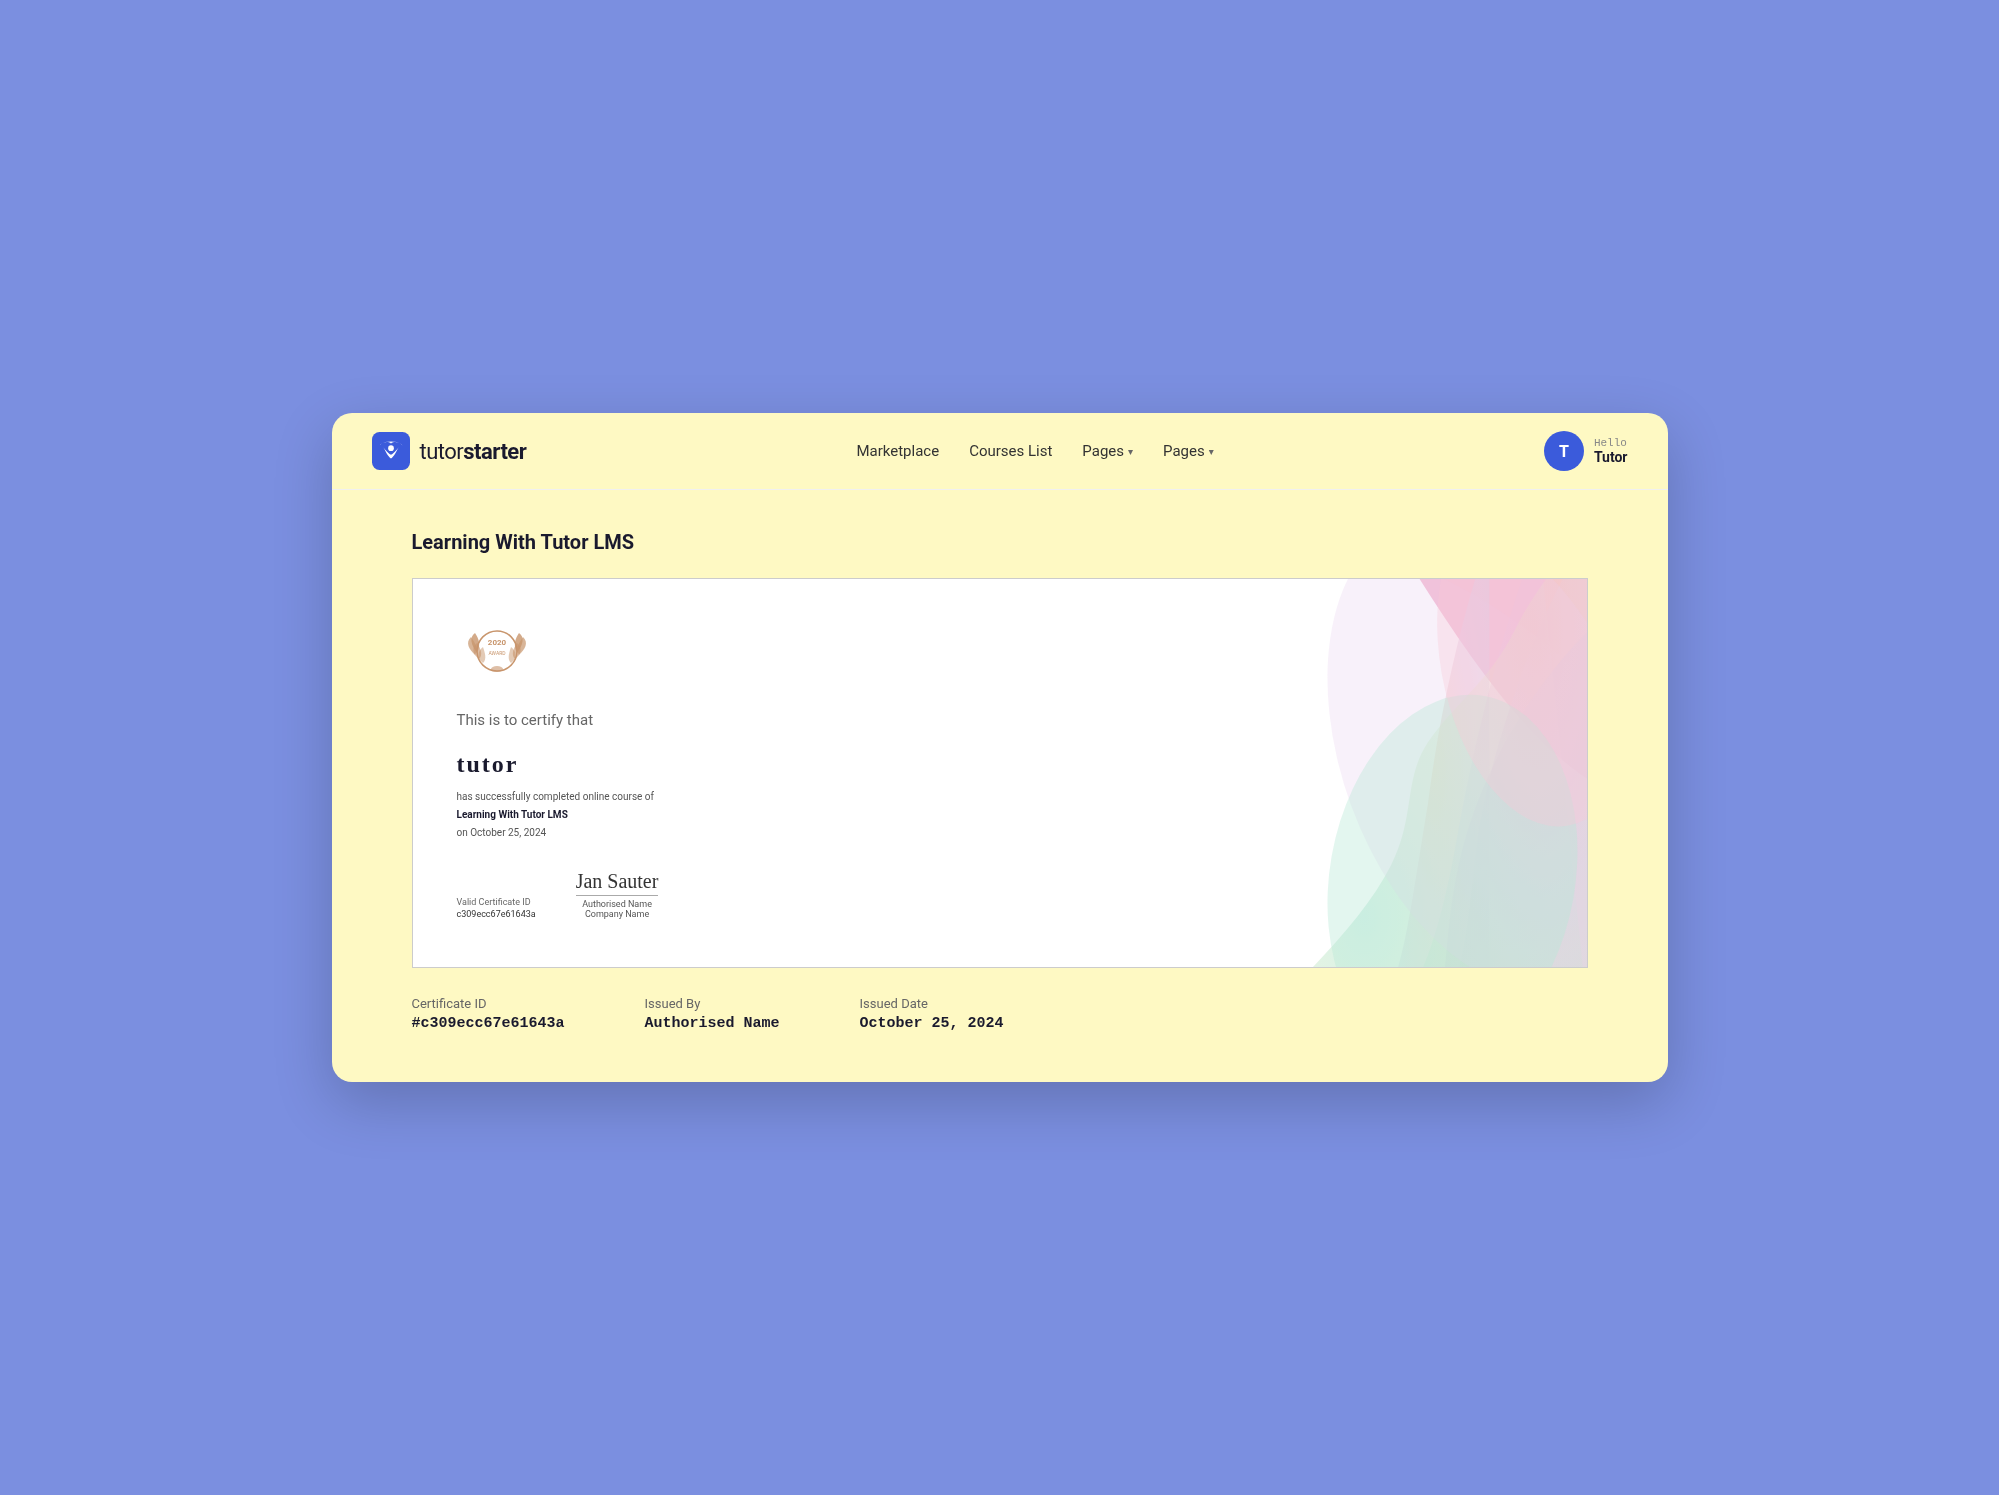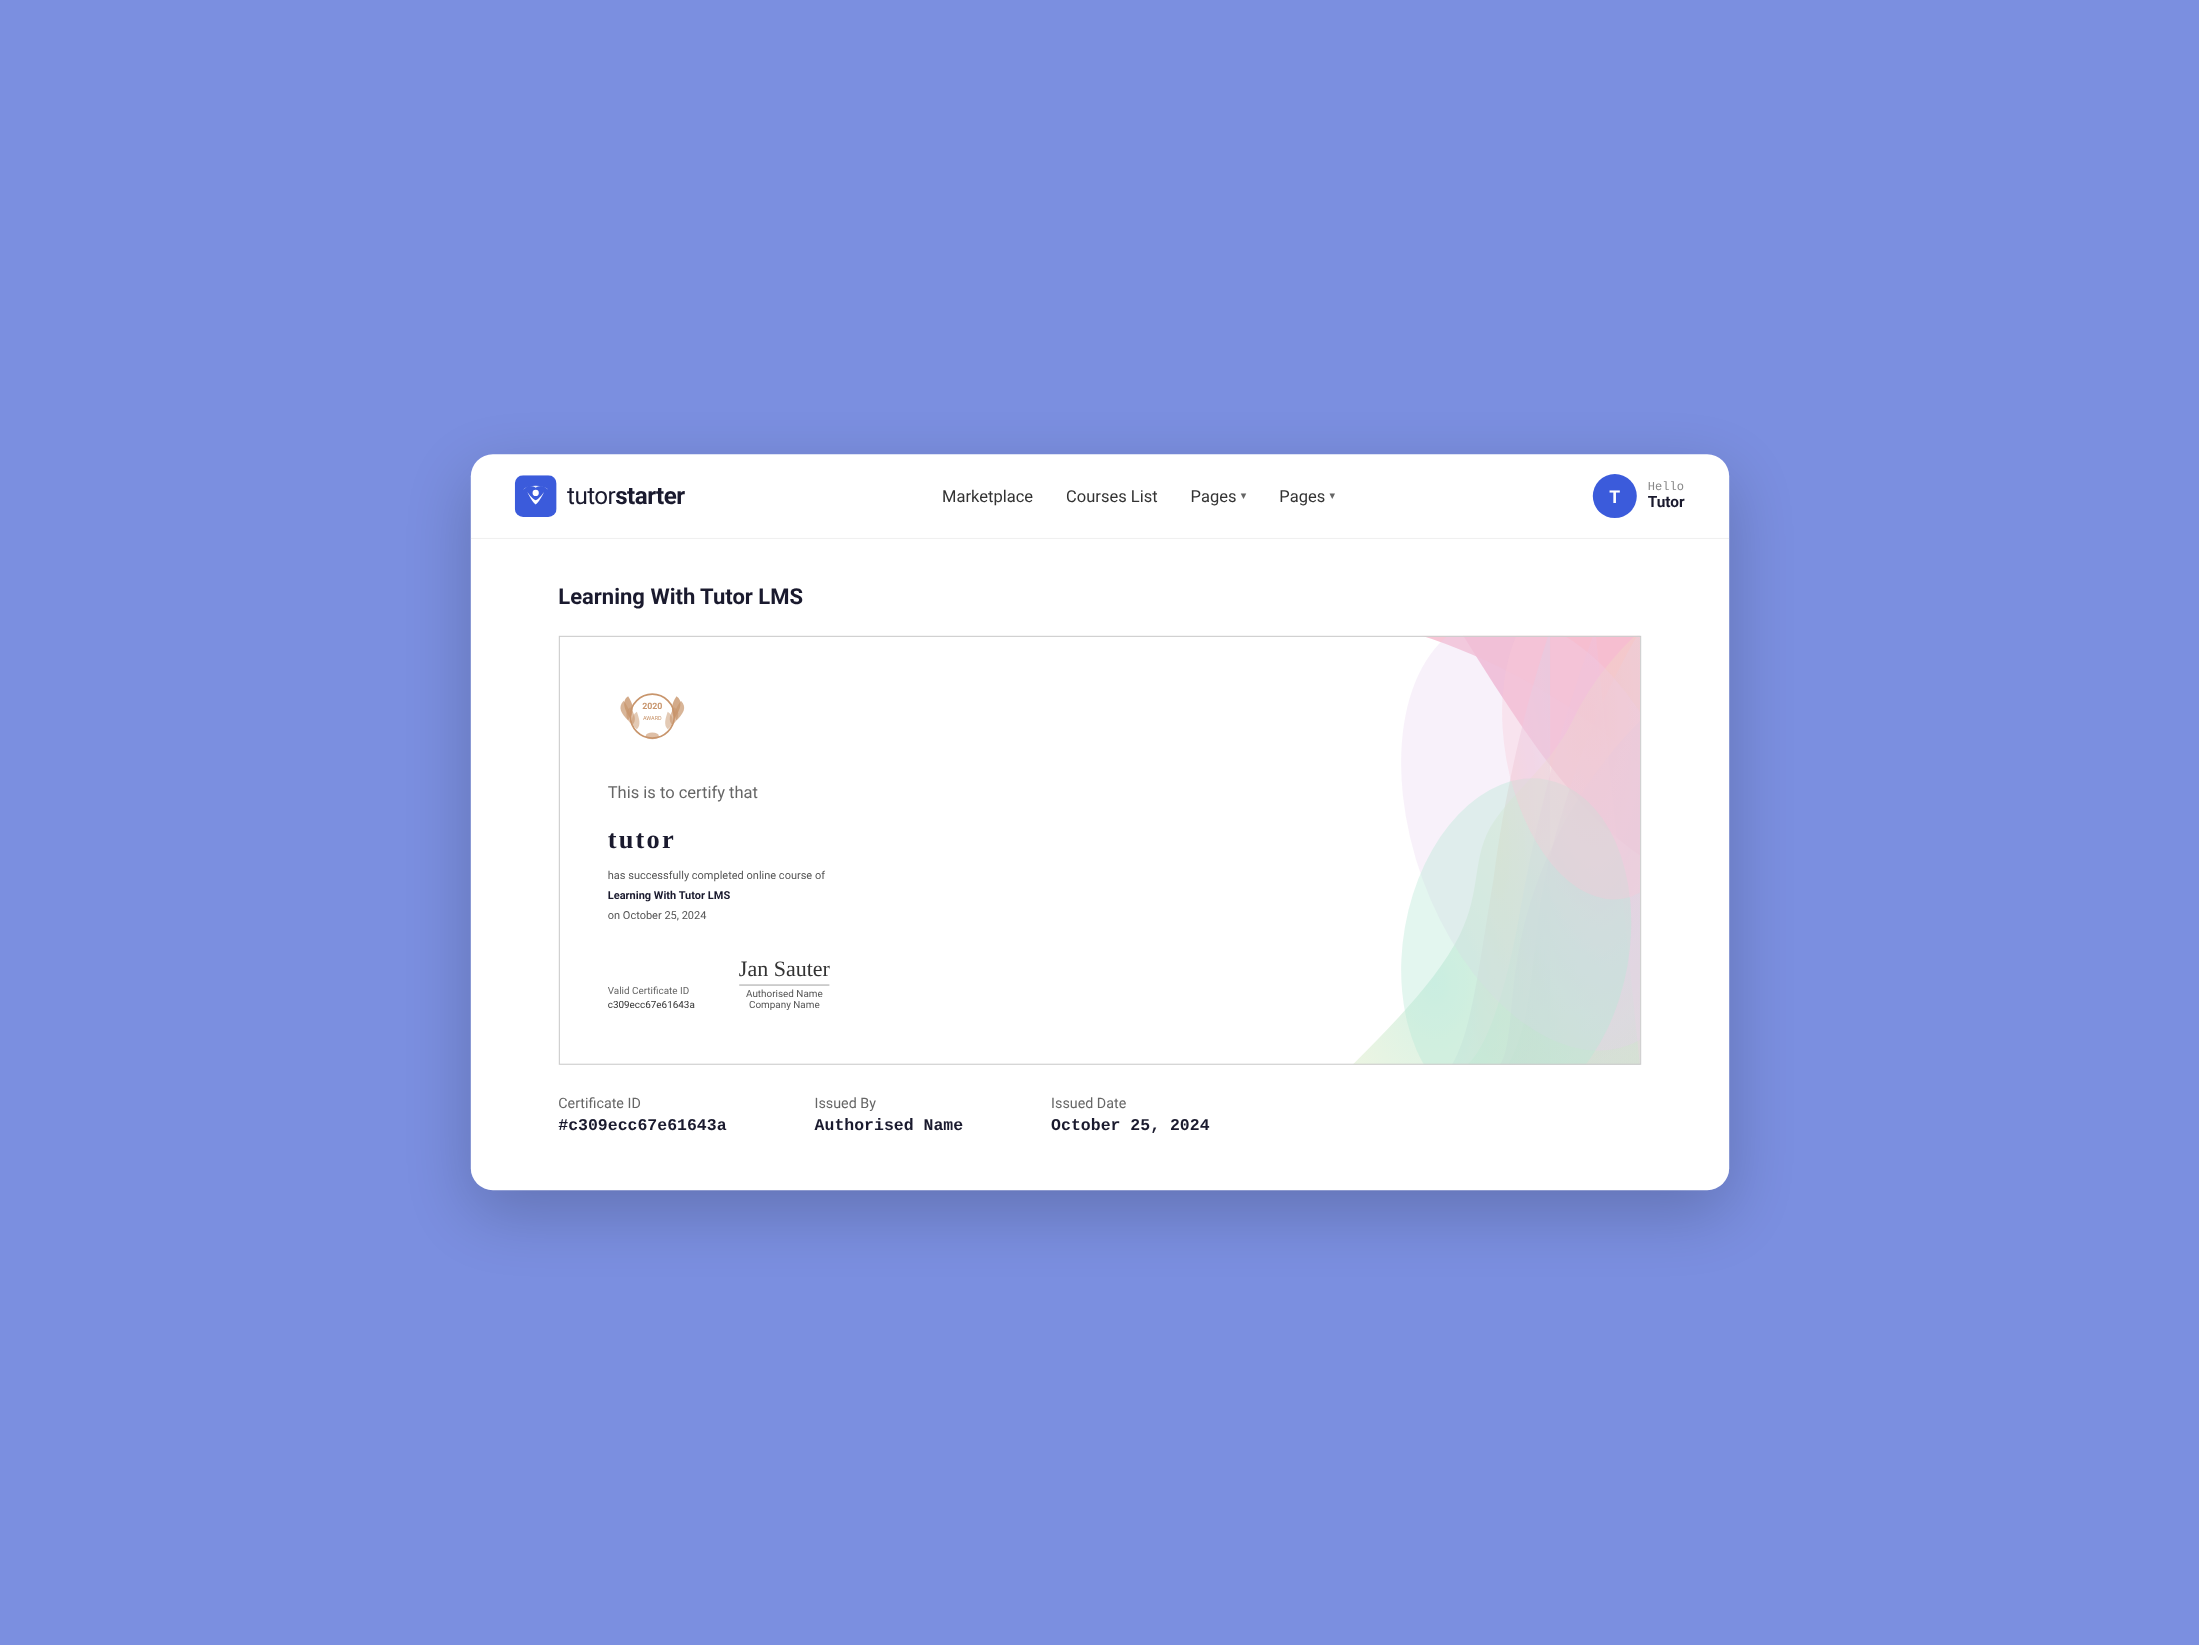--- a/index.html
+++ b/index.html
@@ -5,22 +5,22 @@
     * { box-sizing: border-box; margin: 0; padding: 0; }
     body {
       background-color: #7b8fe0;
       min-height: 100vh;
       display: flex;
       align-items: center;
       justify-content: center;
       font-family: -apple-system, BlinkMacSystemFont, 'Segoe UI', Roboto, sans-serif;
     }
     .outer-wrapper {
-      width: 1144px;
-      background: #ffffff;
+      width: 1336px;
+      background: #fef9c3;
       border-radius: 20px;
       overflow: hidden;
       box-shadow: 0 20px 60px rgba(0,0,0,0.2);
       position: relative;
     }
     
     .header {
       display: flex;
       align-items: center;
       justify-content: space-between;
@@ -137,21 +137,20 @@
       font-weight: 700;
       color: #1a1a2e;
       font-family: Liberation Mono, monospace;
     }
 
     
     .cert-visual {
       width: 100%;
       background: white;
       position: relative;
-      border-radius: 25px;
     }
     .cert-visual-inner {
       display: flex;
       position: relative;
       height: 390px;
     }
     .cert-left-content {
       width: 52%;
       padding: 35px 30px 30px 45px;
       position: relative;

